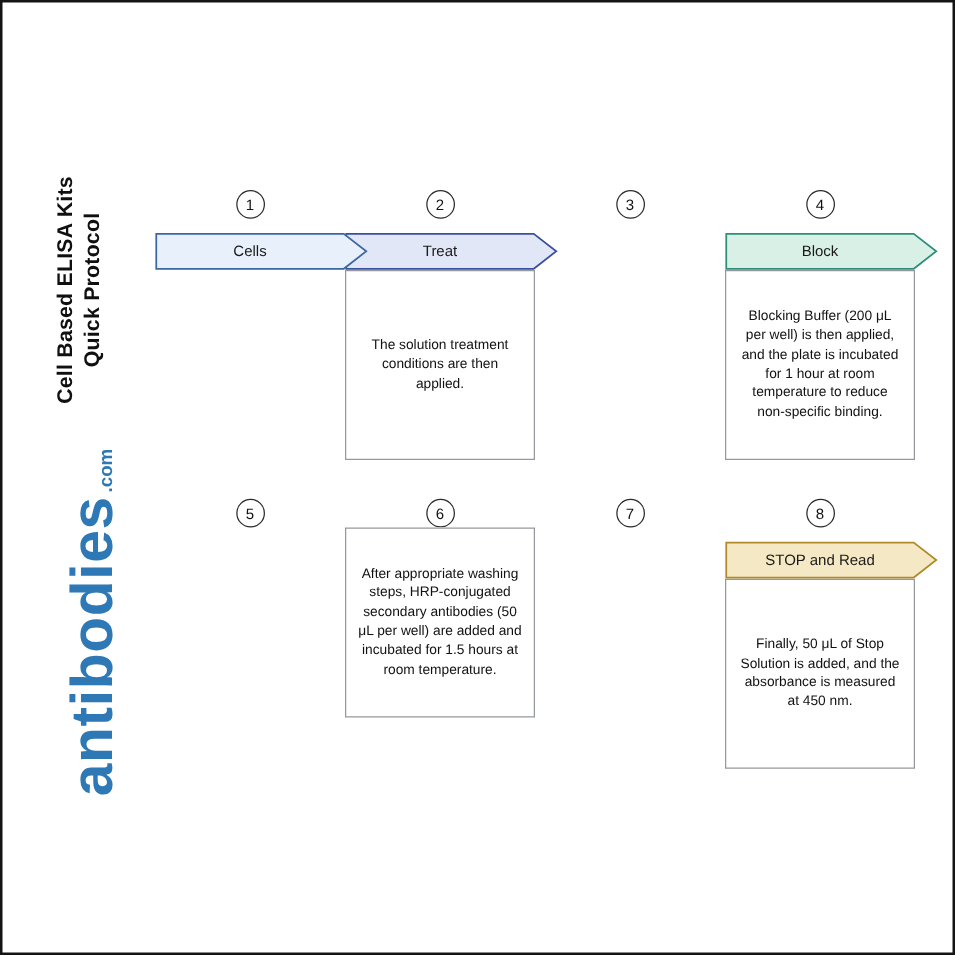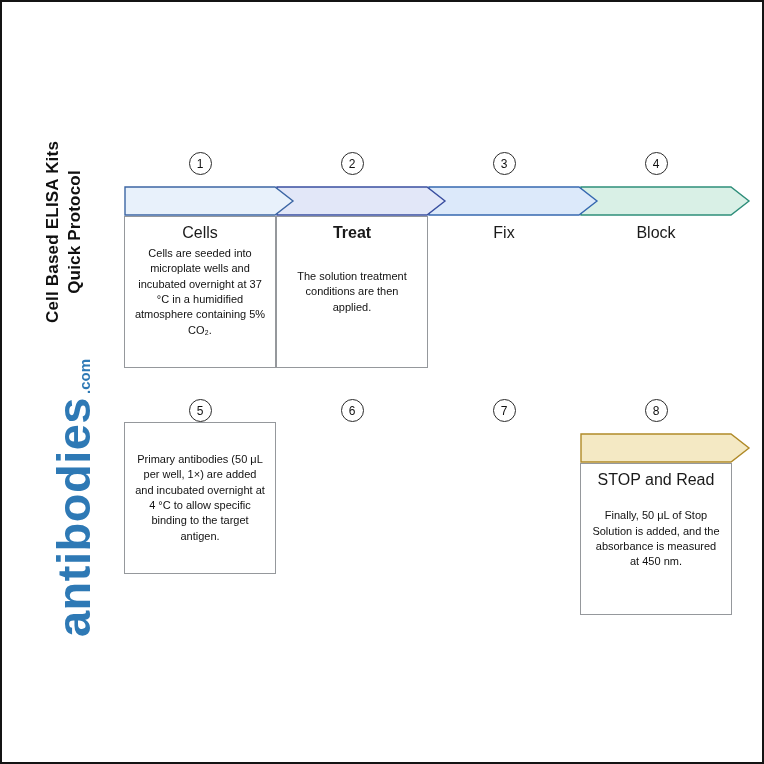--- a/index.html
+++ b/index.html
@@ -45,31 +45,31 @@
   .circle {
     width: 23px; height: 23px;
     border: 1.4px solid #2b2b2b; border-radius: 50%;
     background: #fff;
     display: flex; align-items: center; justify-content: center;
     font-size: 12px; color: #111;
   }
 
   .banner { position: relative; width: 152px; height: 30px; margin-top: 11px; }
   .step:nth-child(1) .banner { z-index: 4; }
-  .step:nth-child(2) .banner { z-index: 3; font-weight: bold; }
+  .step:nth-child(2) .banner { z-index: 3; }
   .step:nth-child(3) .banner { z-index: 2; }
   .step:nth-child(4) .banner { z-index: 1; text-align: right; }
 
   .arrow-svg { position: absolute; left: 0; top: 0; overflow: visible; display: block; }
 
   .banner-label {
     position: absolute; left: 0; top: 0;
     width: 152px; height: 100%;
     display: flex; align-items: center; justify-content: center;
-    font-size: 16px; color: #1a1a1a; margin-top: 32px;
+    font-size: 12px; color: #1a1a1a;
   }
 
   .desc {
     width: 152px; height: 152px;
     border: 1px solid #95989c;
     background: #fff;
     display: flex; align-items: center; justify-content: center;
     text-align: center;
     font-size: 11px; line-height: 1.4; color: #111;
     padding: 8px 9px;
@@ -94,75 +94,69 @@
     <div class="step">
       <div class="circle">
           <span>1</span>
         </div>
       <div class="banner">
         <svg class="arrow-svg" width="170" height="30">
           <polygon points="1,1 151,1 169,15 151,29 1,29" stroke-width="1.4" fill="#e8f1fb" stroke="#3c66a4"></polygon>
         </svg>
         <div class="banner-label">Cells</div>
       </div>
-      <div class="desc">Cells are seeded into microplate wells and incubated overnight at 37 °C in a humidified atmosphere containing 5% CO₂.</div>
     </div>
 
     <div class="step">
       <div class="circle">
           <span>2</span>
         </div>
       <div class="banner">
         <svg class="arrow-svg" width="170" height="30">
           <polygon points="1,1 151,1 169,15 151,29 1,29" stroke-width="1.4" fill="#e2e7f8" stroke="#3a4fa0"></polygon>
         </svg>
         <div class="banner-label">Treat</div>
       </div>
       <div class="desc">The solution treatment conditions are then applied.</div>
     </div>
 
     <div class="step">
       <div class="circle">
           <span>3</span>
         </div>
-      <div class="banner">
-        <svg class="arrow-svg" width="170" height="30">
-          <polygon points="1,1 151,1 169,15 151,29 1,29" stroke-width="1.4" fill="#dce9fa" stroke="#3668b0"></polygon>
-        </svg>
-        <div class="banner-label">Fix</div>
-      </div>
     </div>
 
     <div class="step">
       <div class="circle">
           <span>4</span>
         </div>
       <div class="banner">
         <svg class="arrow-svg" width="170" height="30">
           <polygon points="1,1 151,1 169,15 151,29 1,29" stroke-width="1.4" fill="#d9f0e6" stroke="#2e8e7a"></polygon>
         </svg>
         <div class="banner-label">Block</div>
       </div>
+      <div class="desc">Blocking Buffer (200 μL per well) is then applied, and the plate is incubated for 1 hour at room temperature to reduce non-specific binding.</div>
     </div>
 
   </div>
 
   <div class="row row2">
 
     <div class="step">
       <div class="circle">
           <span>5</span>
         </div>
-      <div class="desc">Primary antibodies (50 μL per well, 1×) are added and incubated overnight at 4 °C to allow specific binding to the target antigen.</div>
     </div>
 
     <div class="step">
       <div class="circle">
           <span>6</span>
         </div>
+      <div class="desc">After appropriate washing steps, HRP-conjugated secondary antibodies (50 μL per well) are added and incubated for 1.5 hours at room temperature.</div>
     </div>
 
     <div class="step">
       <div class="circle">
           <span>7</span>
         </div>
     </div>
 
     <div class="step">
       <div class="circle">

